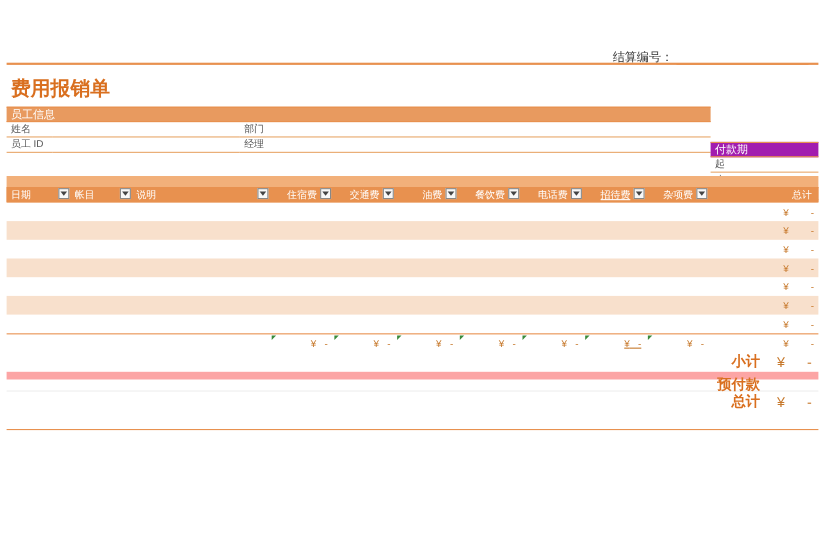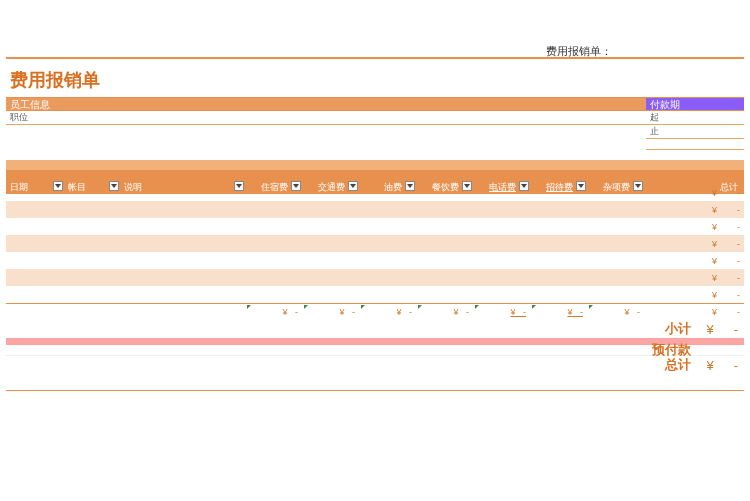--- a/index.html
+++ b/index.html
@@ -53,21 +53,21 @@
     color: #fff;
     font-size: 10px;
     padding: 2px 4px;
     height: 14px;
     line-height: 10px;
     border-top: 1px solid #e8914f;
     border-bottom: 1px solid #e8914f;
   }
   .emp-section { float: left; width: 640px; }
   .pay-section { float: left; width: 98px; }
-  .pay-section .section-head { background: #8b5cf6; }
+  .pay-section .section-head { background: #a21caf; margin-top: 32px; }
   .info-table {
     width: 100%;
     border-collapse: collapse;
     font-size: 9px;
   }
   .info-table td {
     border-bottom: 1px solid #e8a76a;
     height: 11px;
     padding: 0 4px;
     color: #555;
@@ -77,21 +77,21 @@
   .pay-table { width: 100%; border-collapse: collapse; font-size: 9px; }
   .pay-table td { border-bottom: 1px solid #e8a76a; height: 11px; padding: 0 4px; color: #555; }
 
   .columns-bar {
     position: absolute;
     top: 160px;
     left: 6px;
     right: 6px;
     height: 24px;
     background: linear-gradient(to bottom, #f2b07a 0%, #f2b07a 40%, #e8914f 40%, #e8914f 100%);
-    padding-top: 20px;
+    padding-top: 10px;
   }
   .columns-inner {
     display: flex;
     height: 14px;
     background: #e8914f;
   }
   .col {
     color: #fff;
     font-size: 9px;
     height: 14px;
@@ -121,21 +121,21 @@
     border-top: 4px solid #444;
   }
   
   .c-date { width: 58px; }
   .c-acct { width: 56px; }
   .c-desc { width: 125px; }
   .c-lodge { width: 57px; }
   .c-trans { width: 57px; }
   .c-fuel { width: 57px; }
   .c-meal { width: 57px; }
-  .c-phone { width: 57px; text-decoration: underline; }
+  .c-phone { width: 57px; }
   .c-ent { width: 57px; text-decoration: underline; }
   .c-misc { width: 57px; }
   .c-total { flex: 1; padding-right: 6px; }
 
   .grid-body {
     position: absolute;
     top: 184px;
     left: 6px;
     right: 6px;
   }
@@ -210,36 +210,42 @@
   }
   .fcell:last-child { border-right: 1px solid #d4b89a; }
   .fcell.approver { width: 120px; }
   .fcell.notes { width: 124px; }
   .fcell.grid { width: 57px; border-color: #eee; }
 </style>
 </head>
 <body>
 
 <div class="header-bar">
-  <span class="label">费用报销单：</span>
+  <span class="label">结算编号：</span>
   <span class="underline"></span>
 </div>
 <div class="rule"></div>
 <div class="title">费用报销单</div>
 
 <div class="info-row">
   <div class="emp-section">
     <div class="section-head">员工信息</div>
     <table class="info-table">
       <tbody>
+          <tr>
+        <td class="lbl">姓名</td>
+        <td style="width:170px"></td>
+        <td class="lbl2">部门</td>
+        <td></td>
+      </tr>
       <tr>
-        <td class="lbl">职位</td>
+        <td class="lbl">员工 ID</td>
         <td></td>
+        <td class="lbl2">经理</td>
         <td></td>
-            <td></td>
       </tr>
     </tbody>
       </table>
   </div>
   <div class="pay-section">
     <div class="section-head">付款期</div>
     <table class="pay-table">
       <tbody>
           <tr>
             <td>起</td>

